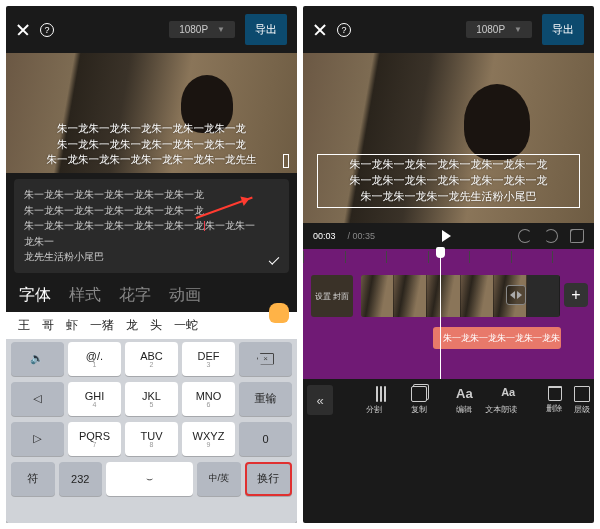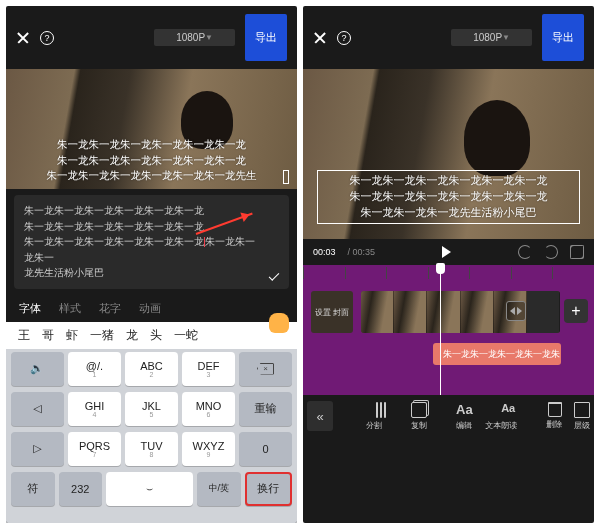--- a/index.html
+++ b/index.html
@@ -1,39 +1,39 @@
 <!DOCTYPE html>
 <html><head>
 <meta charset="utf-8">
 <style>
   *{margin:0;padding:0;box-sizing:border-box;font-family:-apple-system,"PingFang SC",sans-serif}
   body{background:#fff;width:600px;height:529px;display:flex;gap:6px;padding:6px}
   .phone{flex:1;background:#1a1a1a;display:flex;flex-direction:column;border-radius:2px;overflow:hidden}
   .topbar{display:flex;align-items:center;padding:8px 10px;gap:10px;color:#fff}
   .topbar .spacer{flex:1}
-  .res-btn{background:#333;color:#ccc;font-size:10px;padding:3px 22px;border-radius:2px;display:flex;align-items:center;gap:0}
-  .export-btn{background:#1d4ed8;color:#fff;font-size:11px;padding:16px 10px;border-radius:2px}
+  .res-btn{background:#333;color:#ccc;font-size:10px;padding:3px 10px;border-radius:2px;display:flex;align-items:center;gap:9px}
+  .export-btn{background:#0c4a6e;color:#fff;font-size:11px;padding:8px 10px;border-radius:2px}
   .icon-x{width:14px;height:14px;position:relative}
   .icon-x::before,.icon-x::after{content:"";position:absolute;width:14px;height:1.5px;background:#fff;top:6px;left:0}
   .icon-x::before{transform:rotate(45deg)}.icon-x::after{transform:rotate(-45deg)}
   .icon-q{width:14px;height:14px;border:1.5px solid #fff;border-radius:50%;font-size:9px;display:flex;align-items:center;justify-content:center;color:#fff}
   .preview{position:relative;width:100%;background:#000}
   .left .preview{height:120px}
   .right .preview{height:170px}
   .video-bg{position:absolute;inset:0;background:linear-gradient(100deg,#6b5844 0%,#7d6b52 22%,#2a241c 24%,#3a3228 40%,#8a7559 60%,#6e5c43 100%)}
   .head{position:absolute;right:22%;top:18%;width:52px;height:58px;background:#1a1410;border-radius:50% 50% 40% 40%}
   .overlay-text{position:absolute;bottom:6px;left:0;right:0;text-align:center;color:#fff;font-size:10.5px;line-height:1.45;font-weight:500;text-shadow:0 0 2px rgba(0,0,0,.5)}
   .hl-box{position:absolute;border:1px solid #fff;padding:0 2px}
   .text-editor{margin:6px 8px;background:#2a2a2a;border-radius:4px;padding:8px 30px 8px 10px;color:#ccc;font-size:10px;line-height:1.55;position:relative}
   .cursor{display:inline-block;width:1px;height:10px;background:#ef424f;vertical-align:middle}
   .check{position:absolute;right:6px;bottom:6px;width:18px;height:18px;color:#fff}
   .check::after{content:"";position:absolute;left:4px;top:8px;width:9px;height:4px;border-left:1.5px solid #fff;border-bottom:1.5px solid #fff;transform:rotate(-45deg)}
   .arrow{position:absolute;width:60px;height:2px;background:#ff3b30;transform:rotate(-20deg);transform-origin:left center}
   .arrow::after{content:"";position:absolute;right:-2px;top:-4px;border:5px solid transparent;border-left:8px solid #ff3b30}
-  .text-tabs{display:flex;padding:0 4px;color:#888;font-size:11px}
+  .text-tabs{display:flex;padding:0 4px;color:#888;font-size:16px}
   .text-tabs span{padding:6px 9px}
   .text-tabs span.active{color:#fff}
   .kbd{background:#d0d3d8;display:flex;flex-direction:column;flex:1}
   .cand{background:#fff;display:flex;align-items:center;padding:5px 6px;font-size:12px;color:#222;position:relative}
   .cand span{padding:0 6px}
   .emoji{position:absolute;right:8px;top:-9px;width:20px;height:20px;background:#ffb347;border-radius:40% 40% 30% 30%}
   .krow{display:flex;gap:4px;padding:3px 5px}
   .key{flex:1;background:#fff;border-radius:4px;height:34px;display:flex;flex-direction:column;align-items:center;justify-content:center;font-size:11px;color:#222;box-shadow:0 1px 0 rgba(0,0,0,.2)}
   .key.alt{background:#b4b9c2}
   .key .hint{font-size:7px;color:#999;margin-top:-1px}

